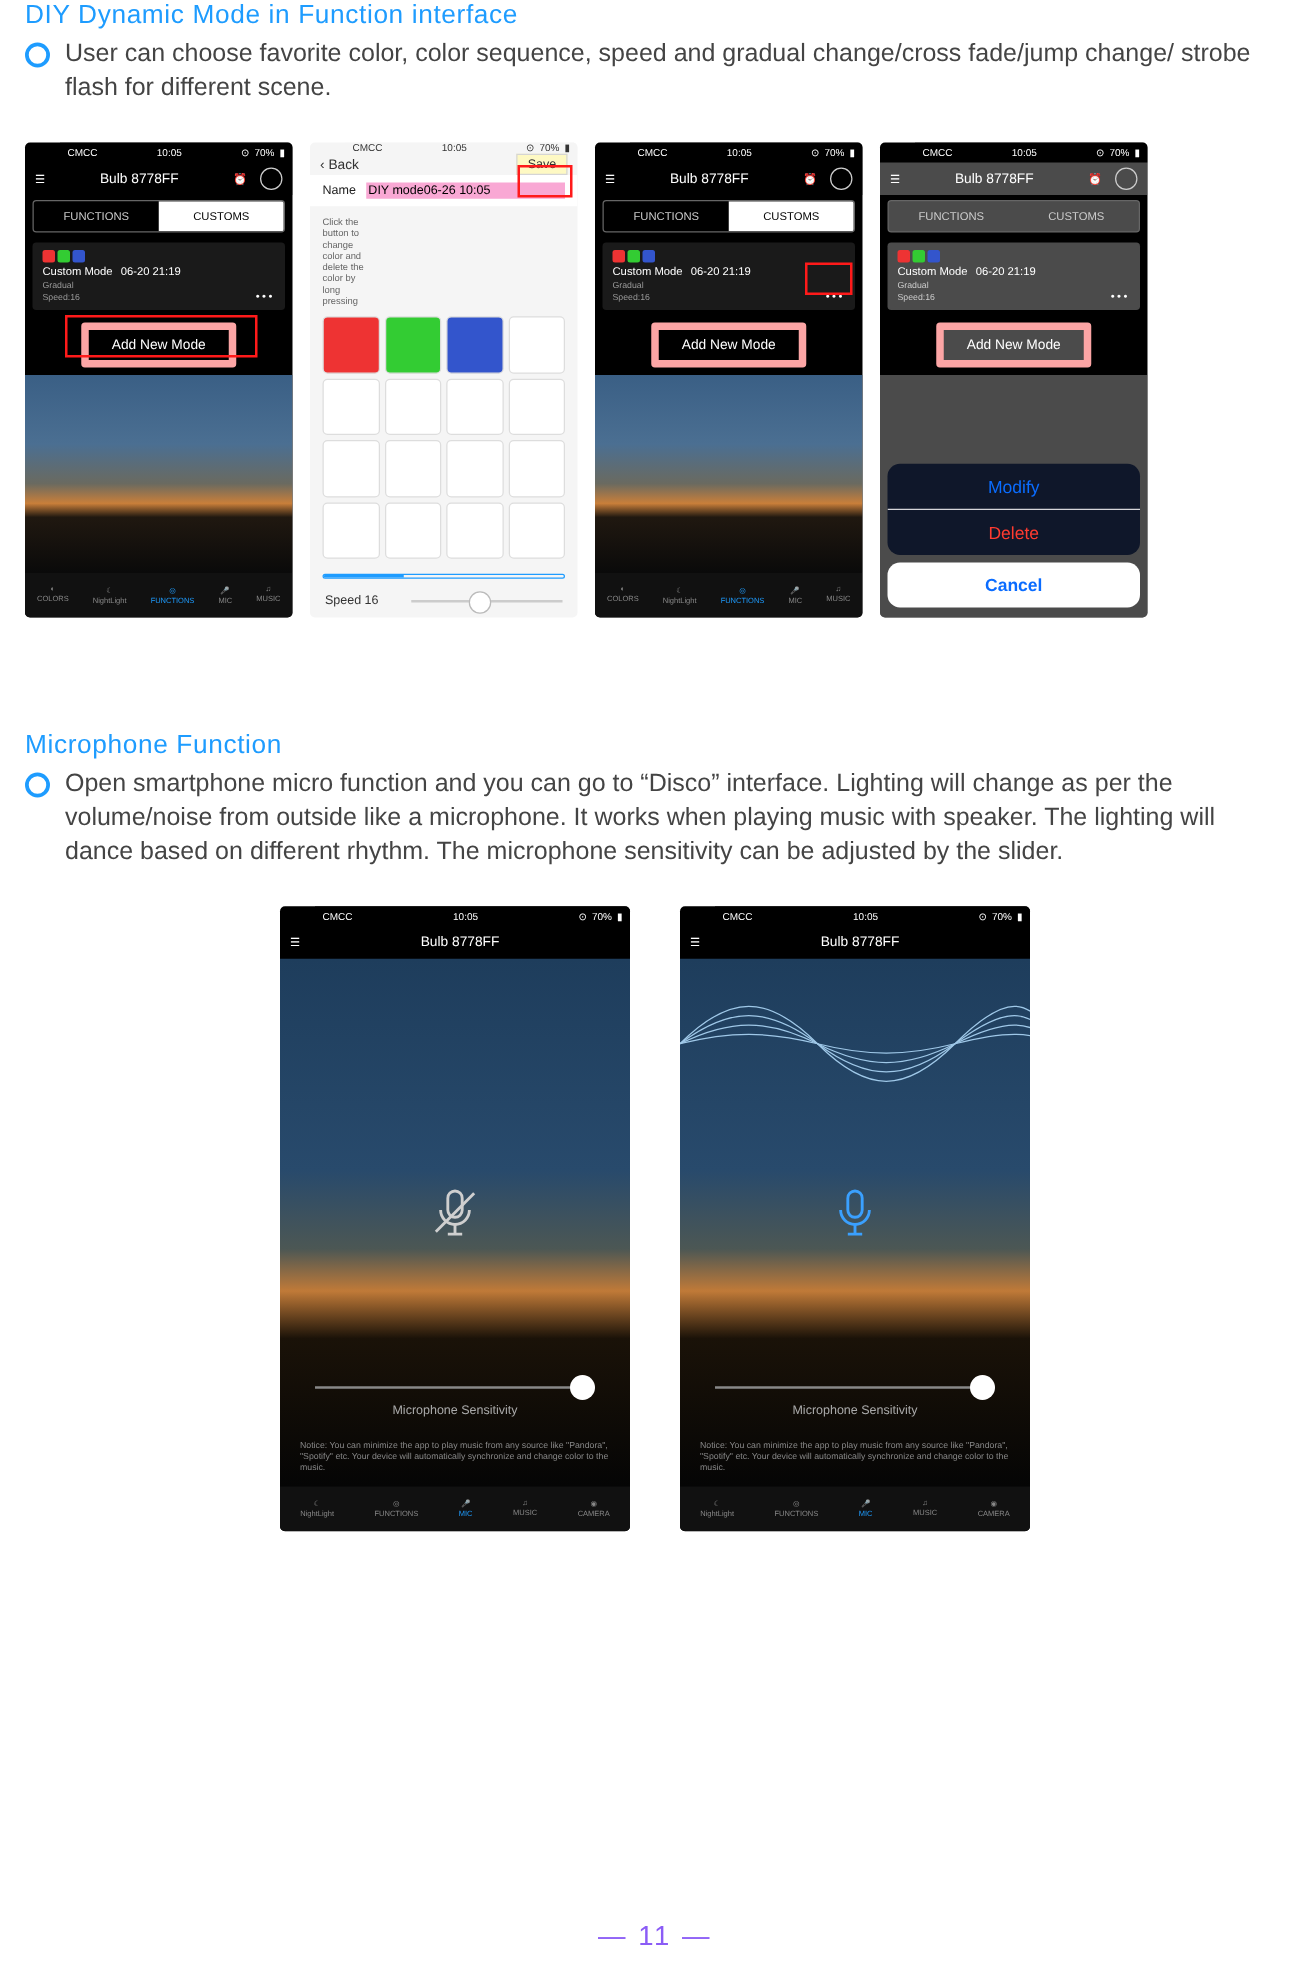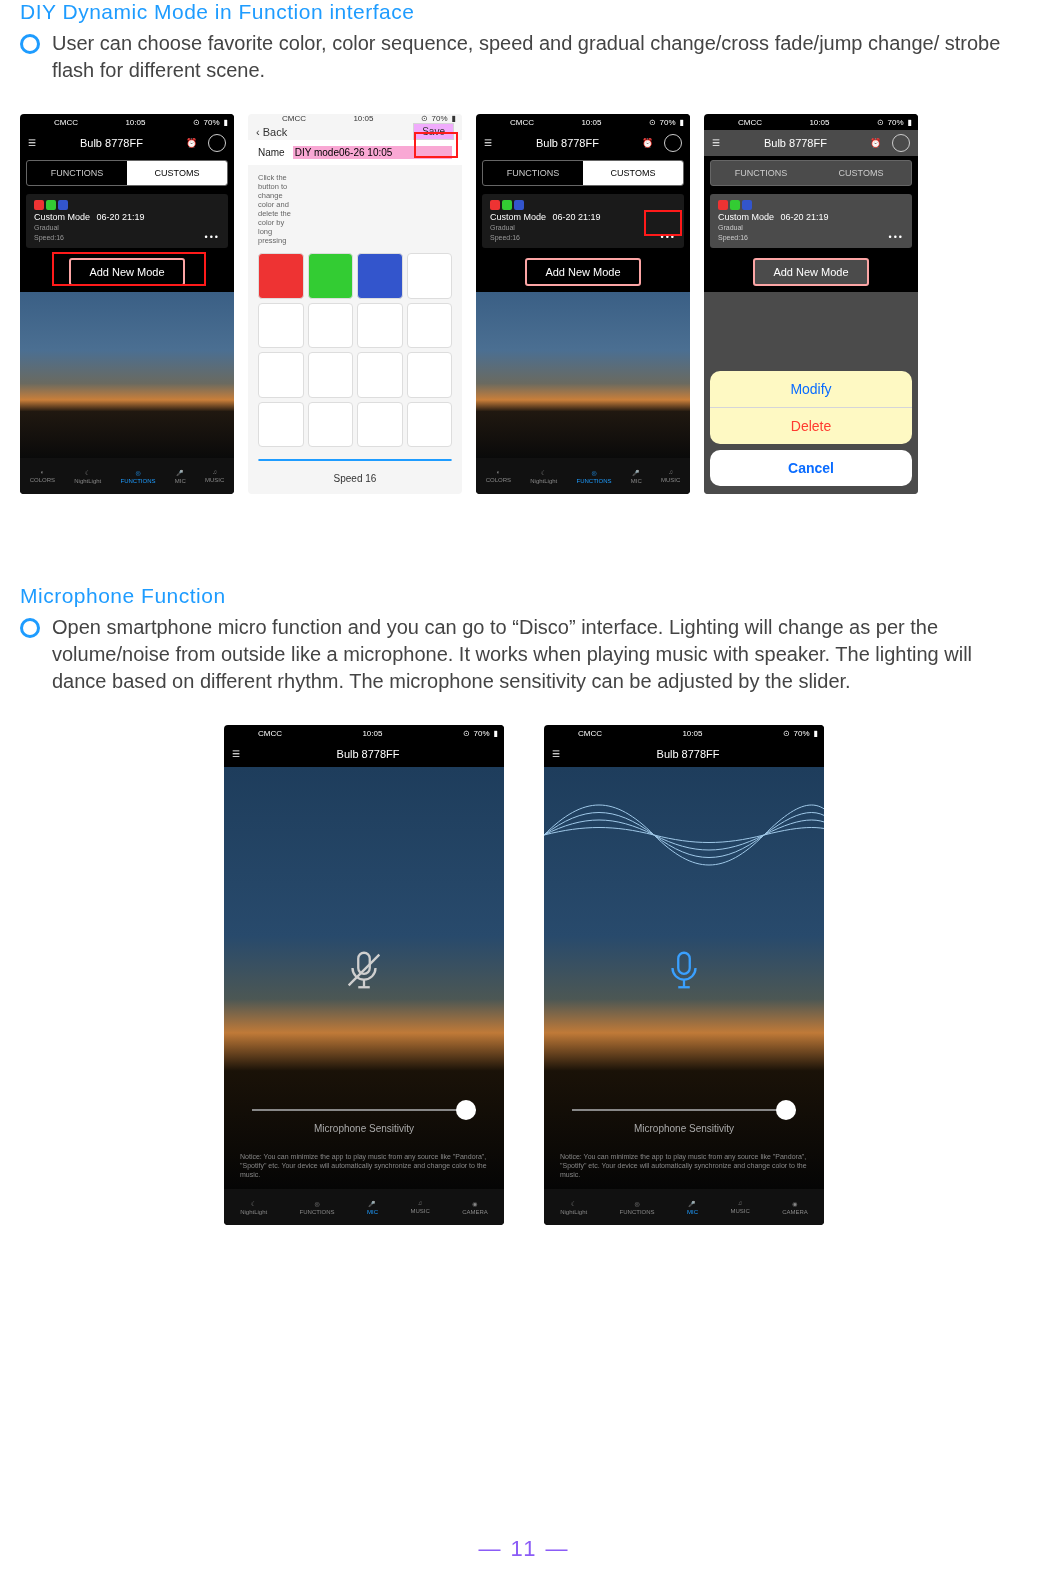--- a/index.html
+++ b/index.html
@@ -15,46 +15,46 @@
   .hdr{height:26px;background:#000;display:flex;align-items:center;justify-content:space-between;padding:0 8px;}
   .hdr .t{font-size:11px;}
   .hdr .ico{display:flex;gap:10px;align-items:center;}
   .circle{width:18px;height:18px;border:1.5px solid #ccc;border-radius:50%;box-sizing:border-box;}
   .tabs{display:flex;height:24px;border:1px solid #666;margin:4px 6px;border-radius:3px;overflow:hidden;}
   .tab{flex:1;display:flex;align-items:center;justify-content:center;font-size:9px;color:#ccc;}
   .tab.active{background:#fff;color:#000;}
   .mrow{margin:4px 6px;background:#1a1a1a;border-radius:3px;padding:6px 8px;position:relative;}
   .mrow .sw{display:flex;gap:2px;margin-bottom:2px;}
   .mrow .sw span{width:10px;height:10px;border-radius:2px;}
-  .addbtn{margin:6px auto;color:#fff;font-size:11px;padding:6px 18px;border:2px solid #fca5a5;border-radius:3px;width:fit-content;text-align:center;}
+  .addbtn{margin:6px auto;color:#fff;font-size:11px;padding:6px 18px;border:6px solid #fca5a5;border-radius:3px;width:fit-content;text-align:center;}
   .sunset{flex:1;background:linear-gradient(#3a5f85 0%,#4b6f92 35%,#6a6a60 55%,#c97f3a 65%,#201810 72%,#0a0a0a 100%);}
   .navbar{height:36px;background:#111;display:flex;justify-content:space-around;align-items:center;font-size:6px;color:#888;}
   .navbar div{display:flex;flex-direction:column;align-items:center;gap:2px;}
   .navbar .on{color:#1e9cff;}
   .redbox{position:absolute;border:2px solid #ff1a1a;}
   
   .phone.white{background:#f5f5f5;color:#222;}
   .phone.white .status{background:#f5f5f5;}
   .whdr{height:28px;display:flex;align-items:center;justify-content:space-between;padding:0 8px;font-size:11px;color:#333;}
-  .save{background:#f0abfc;padding:2px 8px;border:1px solid #d5d5d5;font-size:10px;margin-left:12px;}
+  .save{background:#fef9c3;padding:2px 8px;border:1px solid #d5d5d5;font-size:10px;margin-left:12px;}
   .namefield{display:flex;align-items:center;gap:8px;padding:6px 10px;background:#fff;font-size:10px;}
   .namefield input{flex:1;border:none;font-size:10px;background:#f9a8d4;}
   .gridwrap{display:flex;padding:8px 10px;gap:8px;flex-direction:column;}
   .gridwrap .hint{width:42px;font-size:7.5px;color:#666;line-height:1.2;}
   .cgrid{flex:1;display:grid;grid-template-columns:repeat(4,1fr);gap:4px;}
   .cgrid span{aspect-ratio:1;border:1px solid #ddd;border-radius:4px;background:#fff;}
   .seg{margin:4px 10px;display:flex;border:1px solid #1e9cff;border-radius:4px;overflow:hidden;font-size:9px;}
   .seg div{flex:1;text-align:center;padding:4px 0;color:#1e9cff;}
   .seg div.on{background:#1e9cff;color:#fff;}
-  .spd{padding:8px 12px;font-size:10px;color:#333;display:flex;align-items:center;gap:26px;flex-direction:column;}
+  .spd{padding:8px 12px;font-size:10px;color:#333;display:flex;align-items:center;gap:26px;}
   .spd .track{flex:1;height:2px;background:#ccc;position:relative;}
   .spd .track::after{content:"";position:absolute;left:38%;top:-7px;width:16px;height:16px;border-radius:50%;background:#fff;border:1px solid #bbb;}
   
   .sheet{position:absolute;left:6px;right:6px;bottom:8px;display:flex;flex-direction:column;gap:6px;}
-  .sheet .grp{background:#fef9c3;border-radius:10px;overflow:hidden;}
+  .sheet .grp{background:#0f172a;border-radius:10px;overflow:hidden;}
   .sheet .opt{padding:10px 0;text-align:center;font-size:14px;}
   .sheet .opt.blue{color:#0a6cff;border-bottom:1px solid #d5d5d9;}
   .sheet .opt.red{color:#ff3b30;}
   .sheet .cancel{background:#fff;border-radius:10px;padding:10px 0;text-align:center;font-size:14px;color:#0a6cff;font-weight:600;}
   .dim{background:rgba(150,150,150,.5);}
   
   .row2{display:flex;gap:40px;justify-content:center;margin-top:20px;}
   .phone.big{width:280px;height:500px;}
   .mic-area{flex:1;background:linear-gradient(#1e3d5c 0%,#284a6c 40%,#4c5754 55%,#c07a38 63%,#1a1208 72%,#050505 100%);display:flex;flex-direction:column;align-items:center;justify-content:flex-end;position:relative;}
   .mic-svg{position:absolute;top:48%;left:50%;transform:translate(-50%,-50%);}

